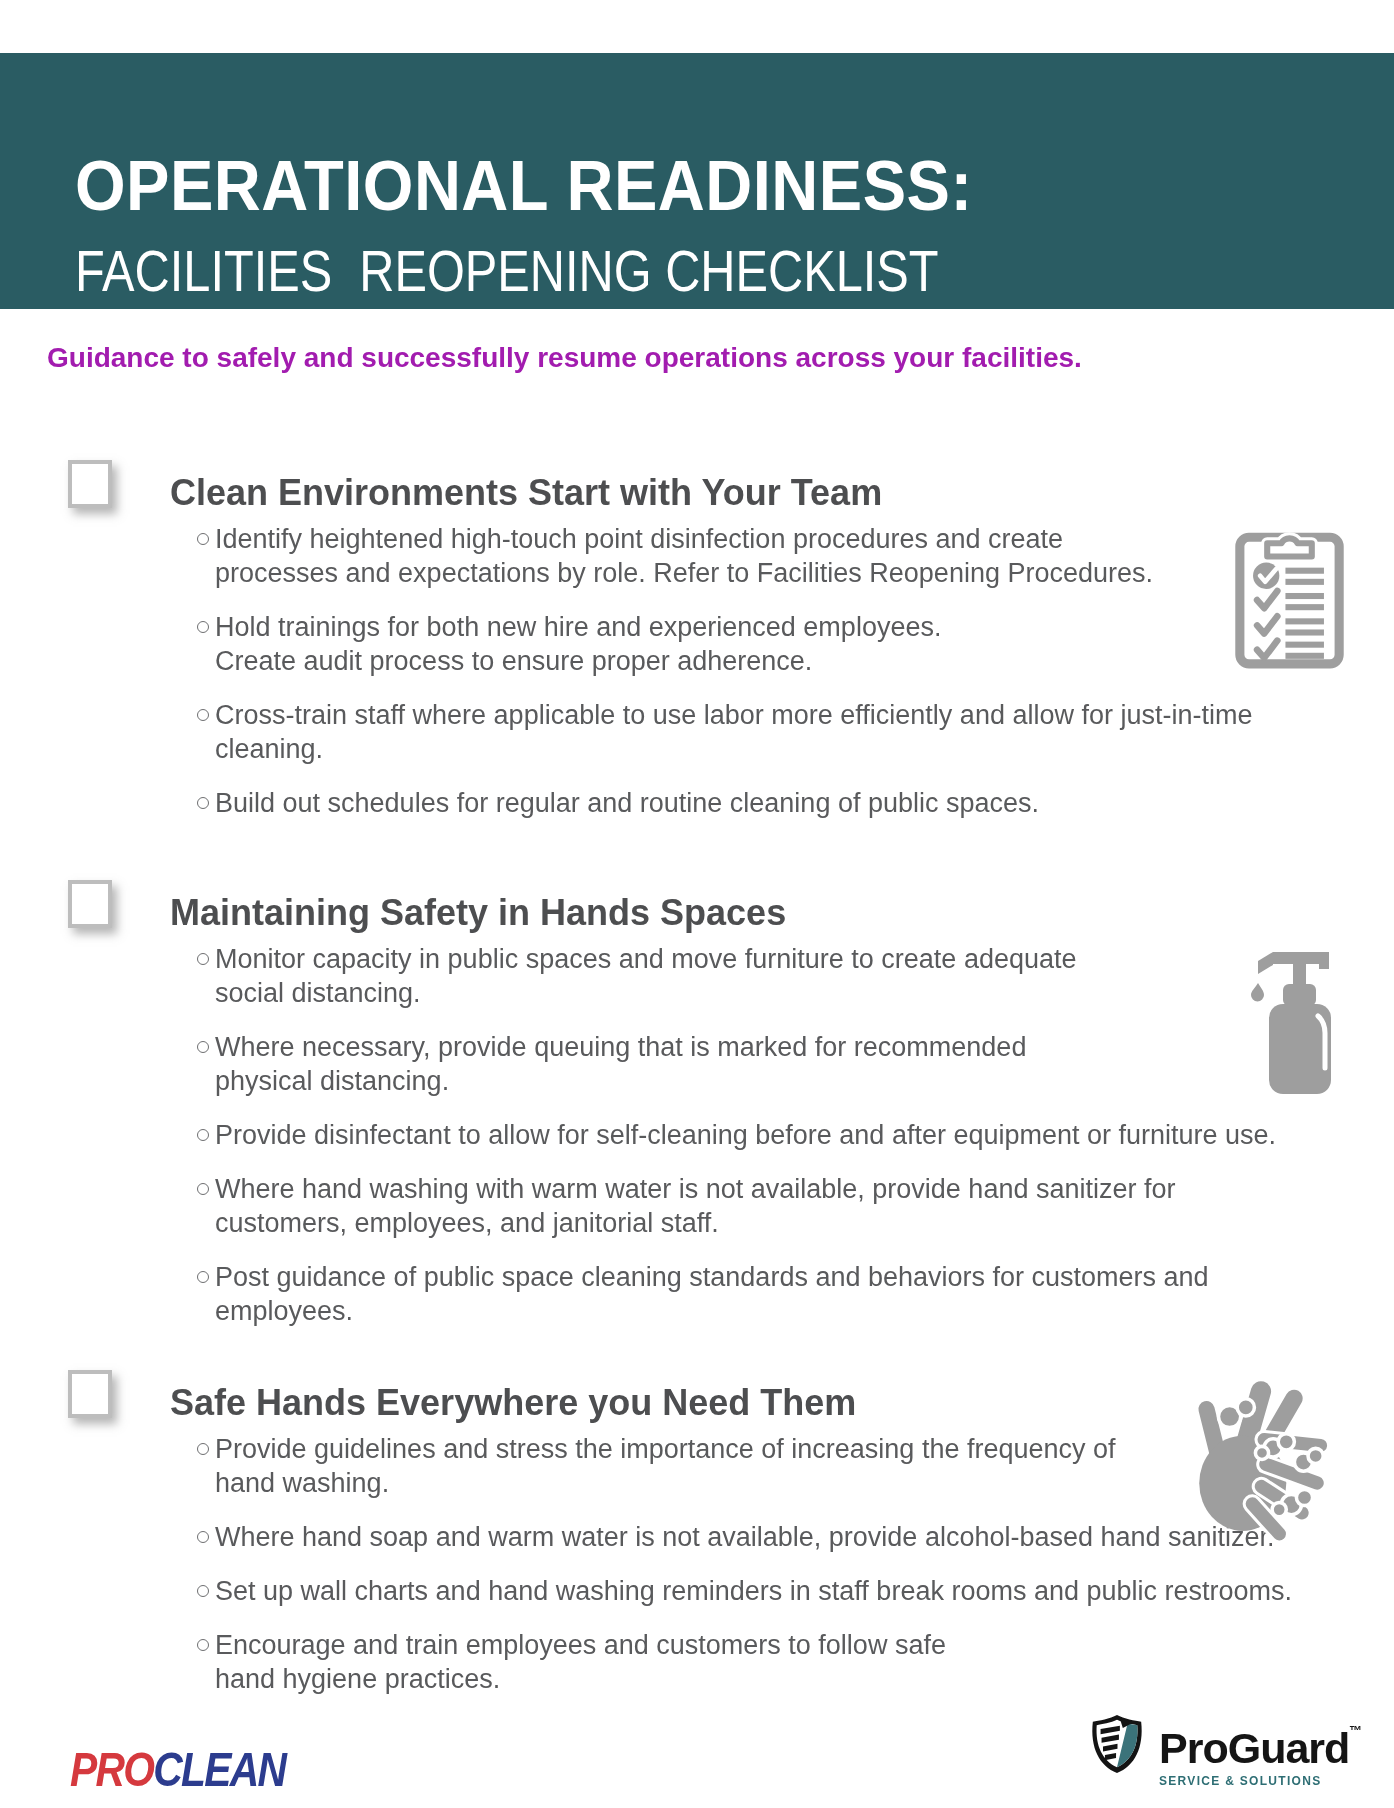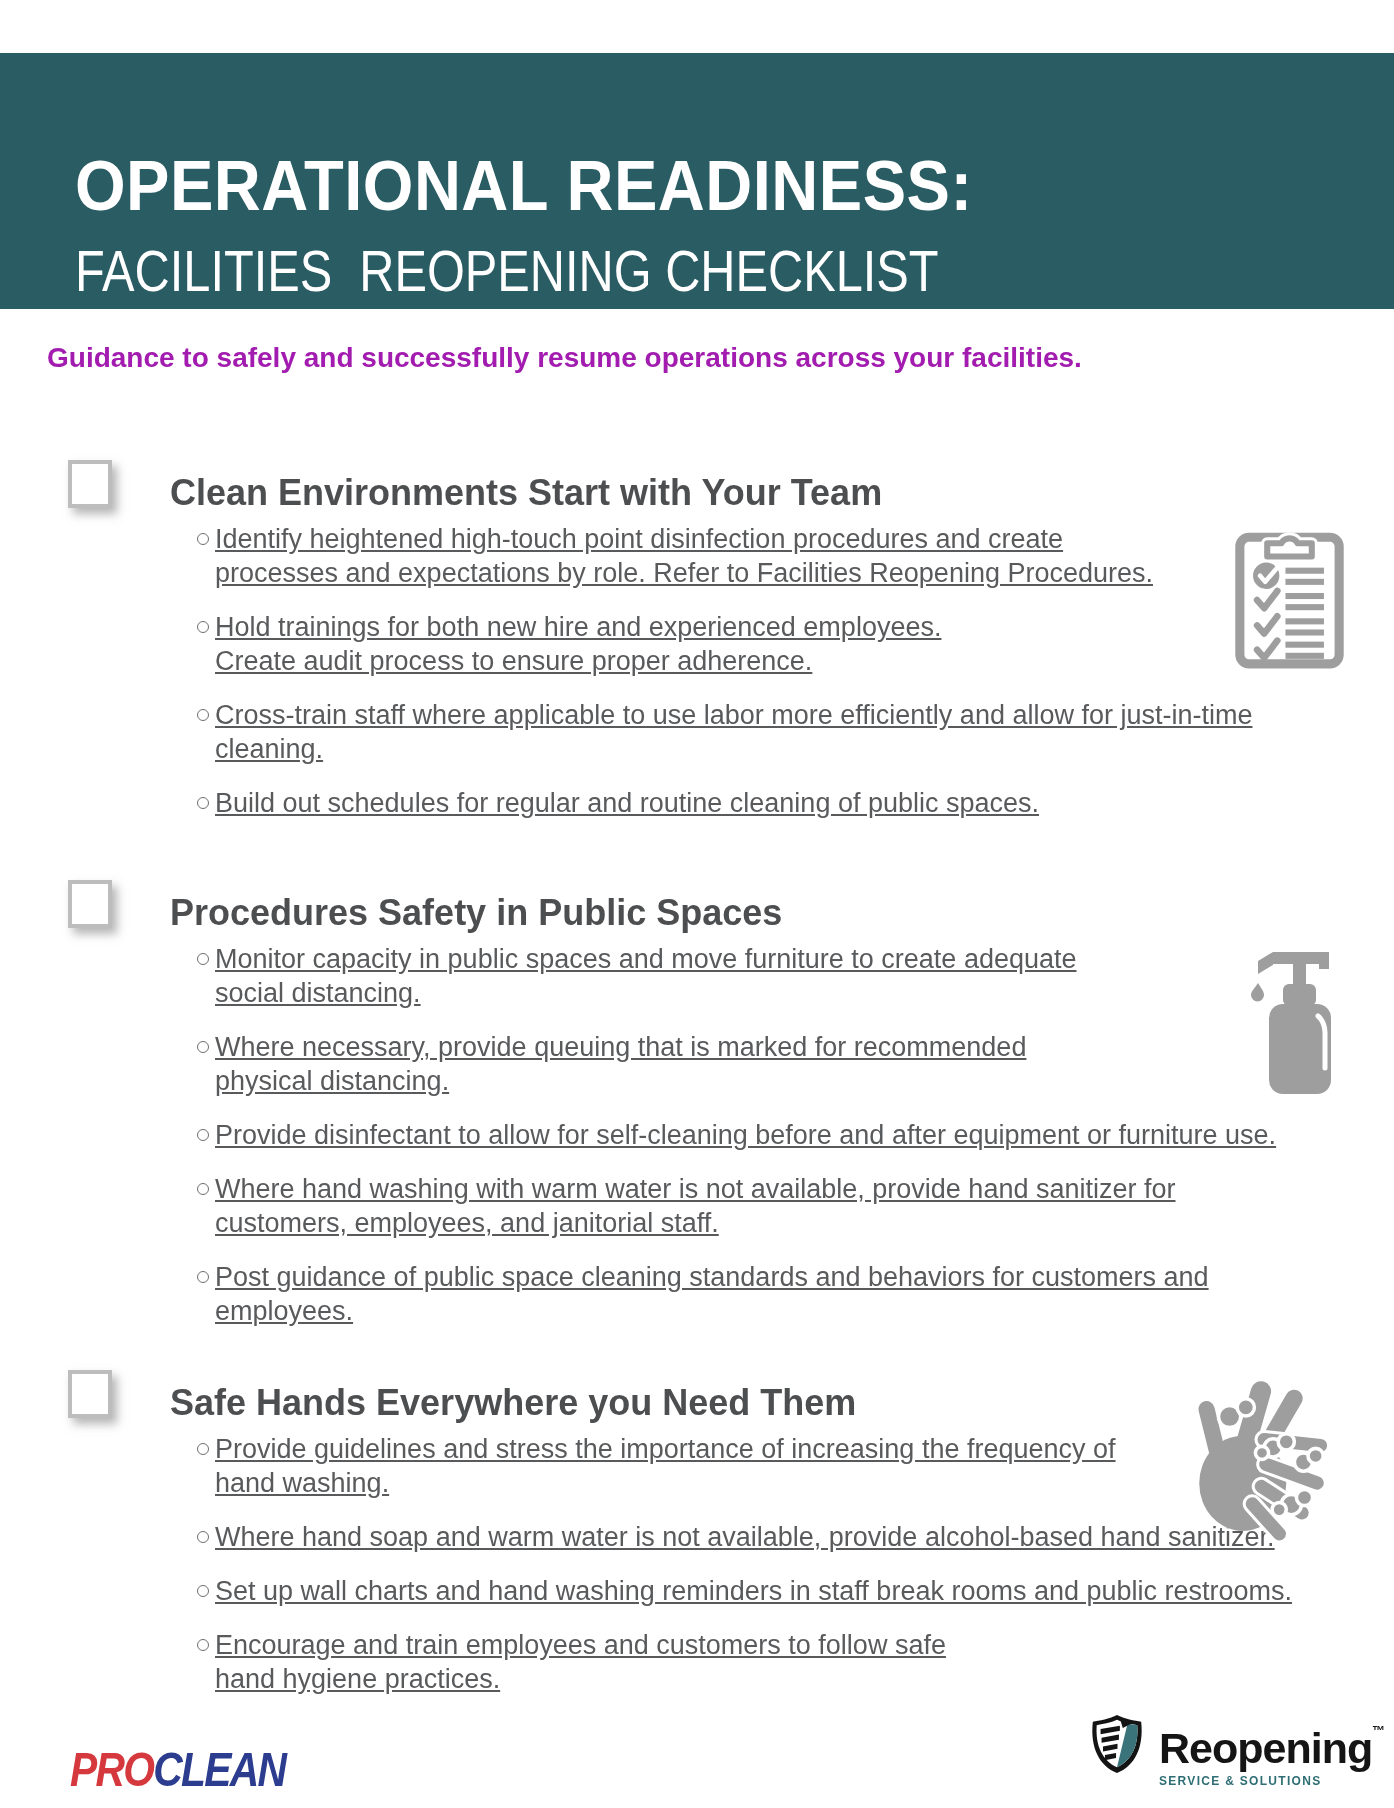--- a/index.html
+++ b/index.html
@@ -34,21 +34,21 @@
   }
   .section-title{
     position:absolute;left:170px;top:12px;margin:0;
     font-size:36px;font-weight:bold;color:#4D4E50;white-space:nowrap;
   }
   ul.bullets{
     position:absolute;left:196px;top:62px;width:1130px;margin:0;padding:0;
     list-style:none;font-size:27px;line-height:34px;color:#595A5C;
   }
   ul.bullets li{
-    position:relative;padding-left:19px;margin:0 0 20px 0;white-space:pre-line;text-decoration:underline;
+    position:relative;padding-left:19px;margin:0 0 20px 0;white-space:pre-line;
   }
   ul.bullets li::before{
     content:"";position:absolute;left:1px;top:11px;width:10px;height:10px;
     border:1.5px solid #6E6F71;border-radius:50%;
   }
   
   .icon{position:absolute;}
   .icon-clipboard{left:1232px;top:510px;width:115px;height:152px;}
   .icon-sanitizer{left:1246px;top:930px;width:90px;height:158px;}
   .icon-hands{left:1192px;top:1366px;width:142px;height:167px;}
@@ -96,21 +96,21 @@
         <li>Hold trainings for both new hire and experienced employees.
 Create audit process to ensure proper adherence.</li>
         <li>Cross-train staff where applicable to use labor more efficiently and allow for just-in-time
 cleaning.</li>
         <li>Build out schedules for regular and routine cleaning of public spaces.</li>
       </ul>
   </div>
 
   <div class="section s1">
     <div class="checkbox"></div>
-    <h3 class="section-title">Procedures Safety in Public Spaces</h3>
+    <h3 class="section-title">Maintaining Safety in Hands Spaces</h3>
     <ul class="bullets">
         <li>Monitor capacity in public spaces and move furniture to create adequate
 social distancing.</li>
         <li>Where necessary, provide queuing that is marked for recommended
 physical distancing.</li>
         <li>Provide disinfectant to allow for self-cleaning before and after equipment or furniture use.</li>
         <li>Where hand washing with warm water is not available, provide hand sanitizer for
 customers, employees, and janitorial staff.</li>
         <li>Post guidance of public space cleaning standards and behaviors for customers and
 employees.</li>
@@ -212,18 +212,18 @@
         <path d="M33 5.5 L47 9.8 L36 15.5 Z" fill="#141414"></path>
         <g fill="#141414">
           <path d="M13 16.5 L33 13 L33 18.4 L13 21.9 Z"></path>
           <path d="M14 25.5 L32 22.3 L32 27.5 L14 30.7 Z"></path>
           <path d="M15.5 34.5 L30.5 31.7 L30.5 36.9 L15.5 39.7 Z"></path>
           <path d="M17.5 43.5 L29 41.3 L29 46.5 L17.5 48.7 Z"></path>
         </g>
       </svg>
     </div>
     <div class="pg-text">
-      <div class="pg-name"><span>Reopening</span><sup>™</sup></div>
+      <div class="pg-name"><span>ProGuard</span><sup>™</sup></div>
       <div class="pg-tagline">SERVICE &amp; SOLUTIONS</div>
     </div>
   </div>
 
 </div>
 
 </body></html>

